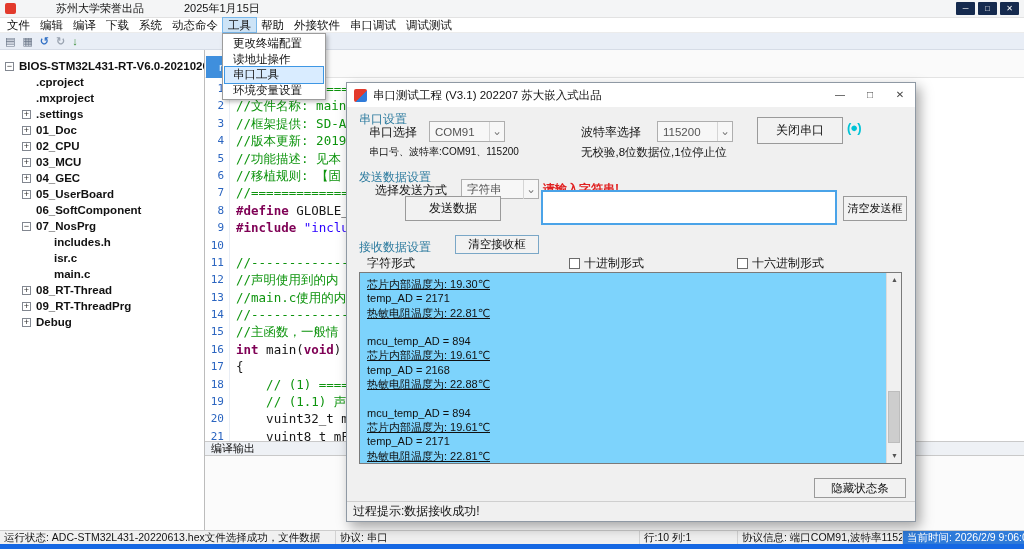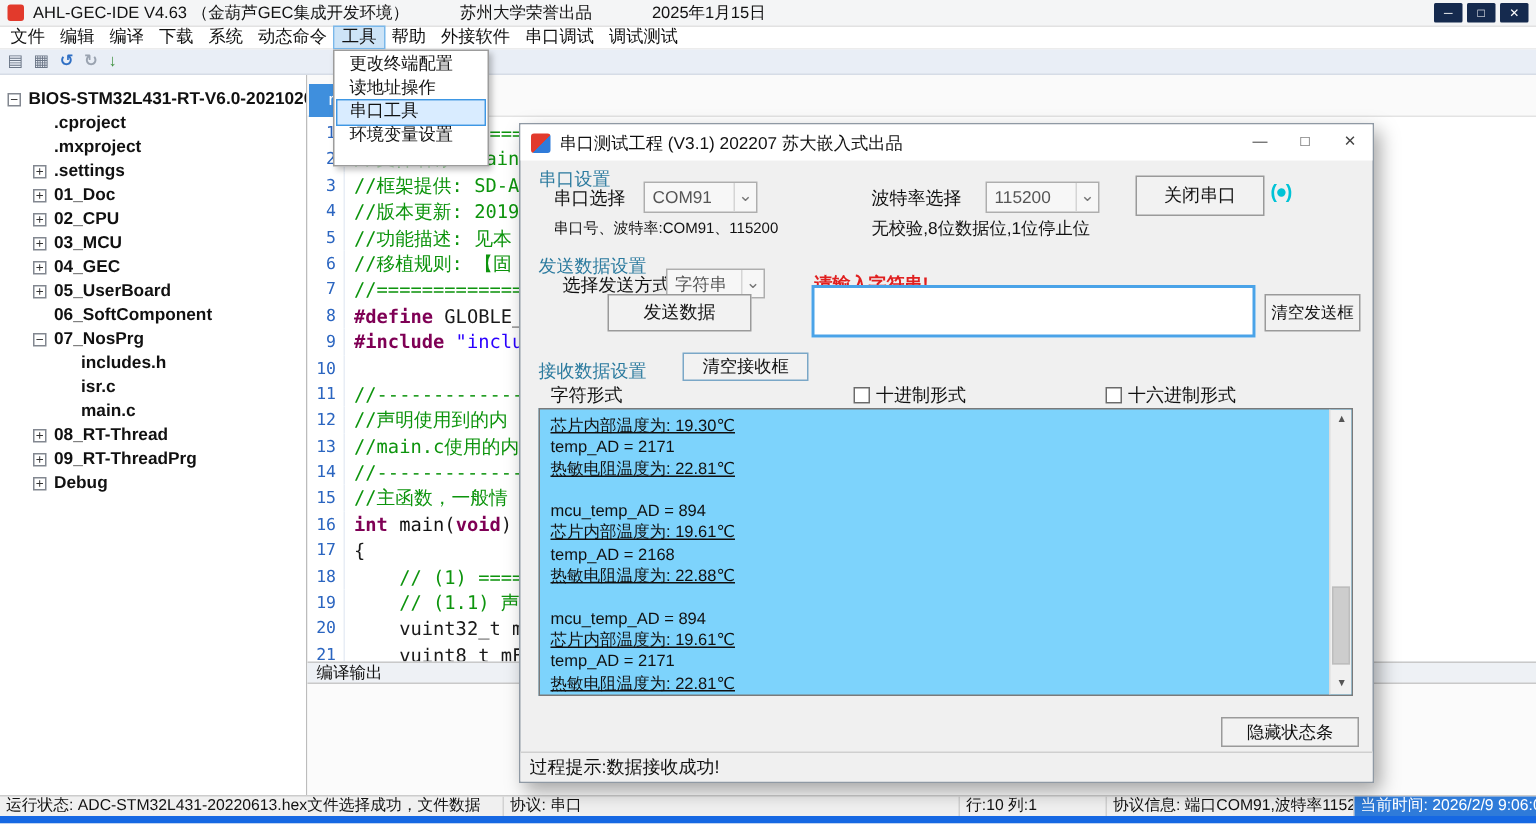--- a/index.html
+++ b/index.html
@@ -46,39 +46,39 @@
   .pre{color:#7f0055;font-weight:bold}
   .kw{color:#7f0055;font-weight:bold}
   .fn{font-weight:normal}
   .str{color:#2a00ff}
   .plain{color:#1a1a1a}
   #output-band{position:absolute;left:0;top:391px;right:0;height:15px;background:#eef1f5;border-top:1px solid #c9c9c9;border-bottom:1px solid #c9c9c9;display:flex;align-items:center;font-size:11px;padding-left:6px}
   #band-icon{width:10px;height:10px;background:#3f8fdd;border-radius:1px;margin-left:118px}
   #output-panel{position:absolute;left:0;top:406px;right:0;bottom:0;background:#fbfbfb}
 
   
-  #tools-menu{position:absolute;left:222px;top:33px;width:104px;height:78px;background:#fff;border:1px solid #9c9c9c;box-shadow:2px 2px 4px rgba(0,0,0,.25);z-index:50;padding-top:2px;font-size:11.5px}
+  #tools-menu{position:absolute;left:222px;top:33px;width:104px;height:67px;background:#fff;border:1px solid #9c9c9c;box-shadow:2px 2px 4px rgba(0,0,0,.25);z-index:50;padding-top:2px;font-size:11.5px}
   .tm-item{height:15.5px;line-height:15.5px;padding-left:8px;margin:0 2px;white-space:nowrap}
   .tm-item.hl{background:#d9ecff;outline:1px solid #3e97e4}
 
   
   #dialog{position:absolute;left:346px;top:82px;width:570px;height:440px;background:#f0f0f0;border:1px solid #8f99a4;box-shadow:4px 5px 12px rgba(0,0,0,.35);z-index:60}
   #dlg-title{position:absolute;left:0;top:0;right:0;height:24px;background:#fff;display:flex;align-items:center;font-size:11.5px;padding-left:7px}
   #dlg-icon{width:13px;height:13px;border-radius:2px;background:linear-gradient(135deg,#e23a2c 55%,#2f7bd9 55%);margin-right:6px;flex:none}
   #dlg-controls{margin-left:auto;display:flex;height:24px}
   .dlg-ctrl{width:30px;text-align:center;line-height:24px;font-size:10px;color:#444}
   .sect{position:absolute;color:#2b7a9e;font-size:12px;white-space:nowrap}
   .dlbl{position:absolute;font-size:12px;white-space:nowrap}
   .combo{position:absolute;height:21px;background:#f7f7f7;border:1px solid #aeaeae;display:flex;align-items:center;font-size:11.5px;color:#555}
   .combo-val{flex:1;padding-left:5px;white-space:nowrap;overflow:hidden}
   .combo-arrow{width:15px;text-align:center;color:#777;border-left:1px solid #d5d5d5;line-height:19px}
   .btn{position:absolute;background:#f2f2f2;border:1px solid #9a9a9a;font-size:12px;display:flex;align-items:center;justify-content:center;white-space:nowrap}
   .c-port{left:82px;top:38px;width:76px}
   .c-baud{left:310px;top:38px;width:76px}
-  .c-mode{left:97px;top:96px;width:66px;height:20px}
+  .c-mode{left:114px;top:96px;width:78px;height:20px}
   #btn-close-serial{left:410px;top:34px;width:86px;height:27px}
   #signal-icon{position:absolute;left:500px;top:37px;color:#00c3d6;font-weight:bold;font-size:13px;letter-spacing:-1px}
   #send-hint{position:absolute;left:196px;top:98px;color:#e02020;font-weight:bold;font-size:12px}
   #btn-send{left:58px;top:113px;width:96px;height:25px}
   #send-input{position:absolute;left:194px;top:107px;width:296px;height:35px;border:2px solid #4aa3e8;background:#fff;font-size:12px;padding:0 5px;outline:none;font-family:"Liberation Sans","DejaVu Sans",sans-serif}
   #btn-clear-send{left:496px;top:113px;width:64px;height:25px;font-size:11px}
   #btn-clear-recv{left:108px;top:152px;width:84px;height:19px;font-size:11.5px;border-color:#7aa7c7}
   .recv-opt{position:absolute;top:172px;height:16px;display:flex;align-items:center;font-size:12px;white-space:nowrap}
   .opt0{left:20px}.opt1{left:222px}.opt2{left:390px}
   .cb{width:11px;height:11px;border:1px solid #6b6b6b;background:#fff;margin-right:4px;flex:none}
@@ -98,21 +98,20 @@
   .sb-seg{position:absolute;top:0;height:13px;line-height:13px;padding-left:4px;white-space:nowrap;overflow:hidden;border-right:1px solid #d2d2d2}
   .s0{left:0;width:336px}.s1{left:336px;width:304px}.s2{left:640px;width:98px}.s3{left:738px;width:165px}
   .s4{left:903px;width:121px;background:#2f7bd9;color:#fff;border-right:none}
   #taskbar-strip{position:absolute;left:0;top:544px;width:1024px;height:5px;background:#1668e3}
 </style>
 </head>
 <body>
 
 <div id="titlebar">
   <div id="app-logo"></div>
-  <span class="tb-txt">AHL-GEC-IDE V4.63  （金葫芦GEC集成开发环境）</span>
   <span class="tb-txt" id="tb-sub">苏州大学荣誉出品</span>
   <span class="tb-txt" id="tb-date">2025年1月15日</span>
   <div id="win-controls">
     <div class="win-btn">─</div>
     <div class="win-btn">□</div>
     <div class="win-btn">✕</div>
   </div>
 </div>
 
 <div id="menubar">

